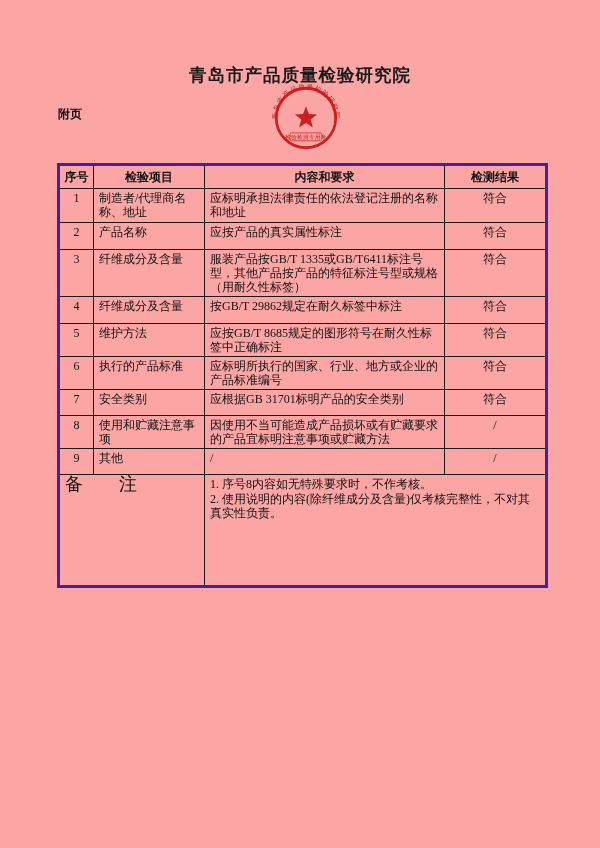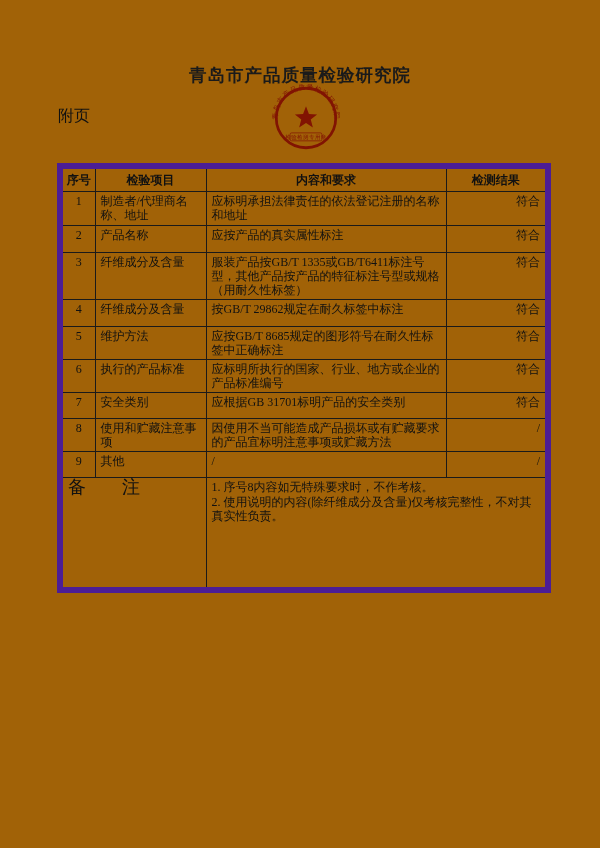--- a/index.html
+++ b/index.html
@@ -1,40 +1,41 @@
 <!DOCTYPE html>
 <html style="--seal-color: #c8201d;"><head>
 <meta charset="utf-8">
 <style>
   html, body { margin: 0; padding: 0; background: #ffffff; }
   .page {
     position: relative;
     width: 600px;
     height: 848px;
-    background: #a16207;
+    background: #fca5a5;
     font-family: "Liberation Serif", "DejaVu Serif", serif;
     color: #111111;
     overflow: hidden;
   }
 
   
   .org-header {
     position: absolute;
     top: 64px; left: 0; right: 0;
     text-align: center;
     font-weight: bold;
     font-size: 17.5px;
     line-height: 23px;
     letter-spacing: 1px;
     color: #1a1a1a;
   }
   .attachment-label {
     position: absolute;
     left: 58px; top: 106px;
-    font-size: 16px;
+    font-size: 12px;
+    font-weight: bold;
   }
   .report-meta {
     position: absolute;
     left: 442px; top: 104px;
     font-size: 11.5px;
     line-height: 16.5px;
     white-space: nowrap;
   }
   .section-title {
     position: absolute;
@@ -61,39 +62,39 @@
                      font-family: "Liberation Serif", "DejaVu Serif", serif; }
   .seal .band-box  { fill: none; stroke: var(--seal-color, #c8201d); stroke-width: 0.7px; }
 
   
   table.results {
     position: absolute;
     top: 163px; left: 57px;
     width: 488px;
     border-collapse: collapse;
     table-layout: fixed;
-    border: 6px solid #4c1d95;
+    border: 3px solid #4c1d95;
     font-size: 12px;
     line-height: 14px;
   }
   table.results th, table.results td {
     border: 1px solid #1a1a1a;
     padding: 2px 5px;
     vertical-align: top;
     word-break: break-all;
   }
   table.results thead th {
     font-weight: bold;
     text-align: center;
     vertical-align: middle;
     height: 20px;
     padding: 1px 2px;
   }
   td.col-no     { text-align: center; padding-left: 1px; padding-right: 1px; }
-  td.col-result { text-align: right; }
+  td.col-result { text-align: center; }
 
   tbody tr.r1 { height: 34px; }
   tbody tr.r2 { height: 27px; }
   tbody tr.r3 { height: 47px; }
   tbody tr.r4 { height: 27px; }
   tbody tr.r5 { height: 33px; }
   tbody tr.r6 { height: 33px; }
   tbody tr.r7 { height: 26px; }
   tbody tr.r8 { height: 33px; }
   tbody tr.r9 { height: 26px; }

